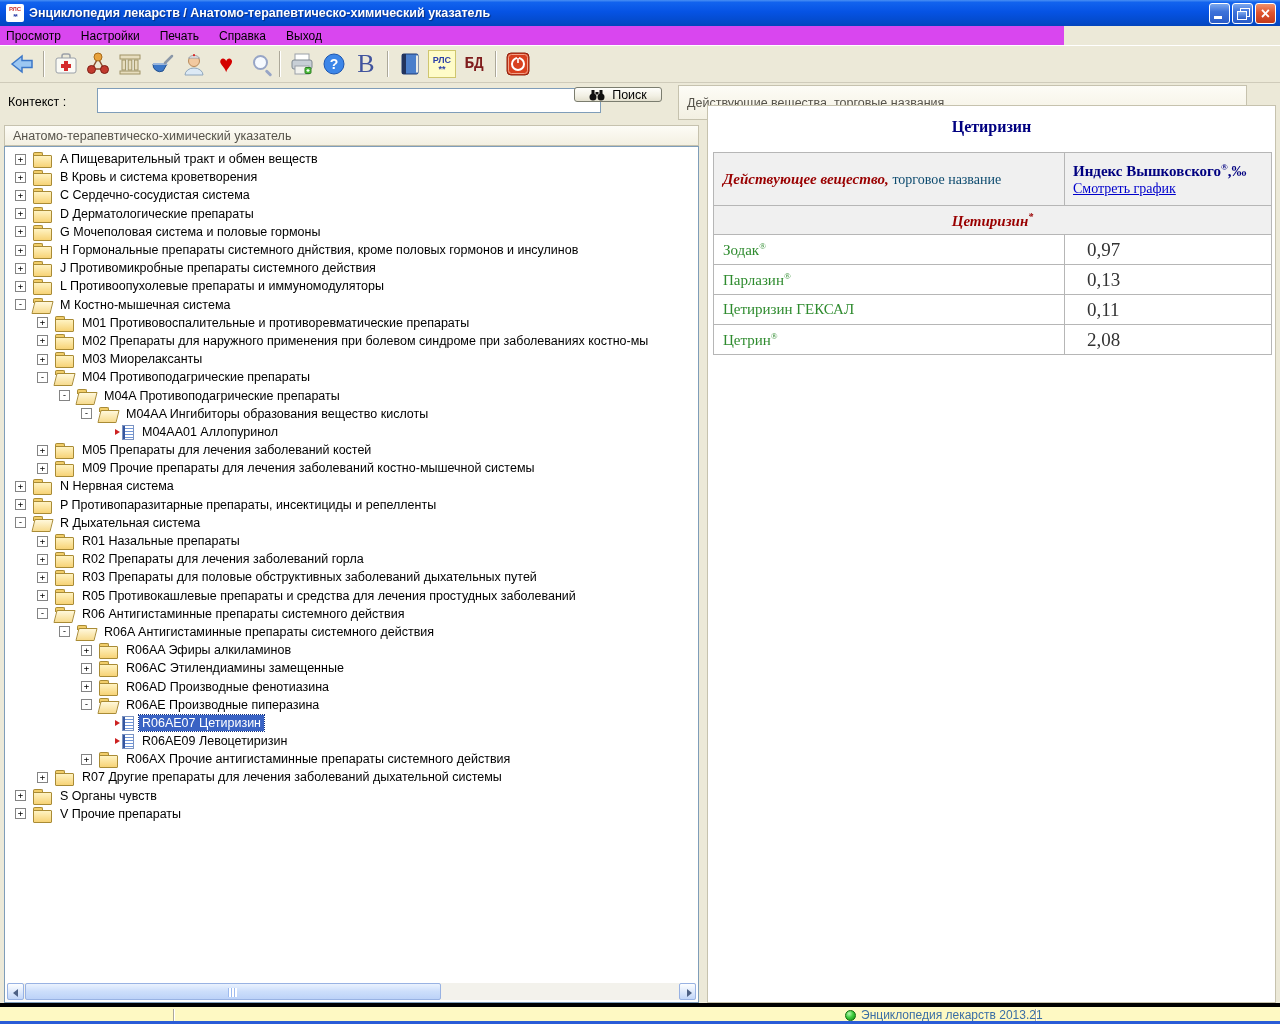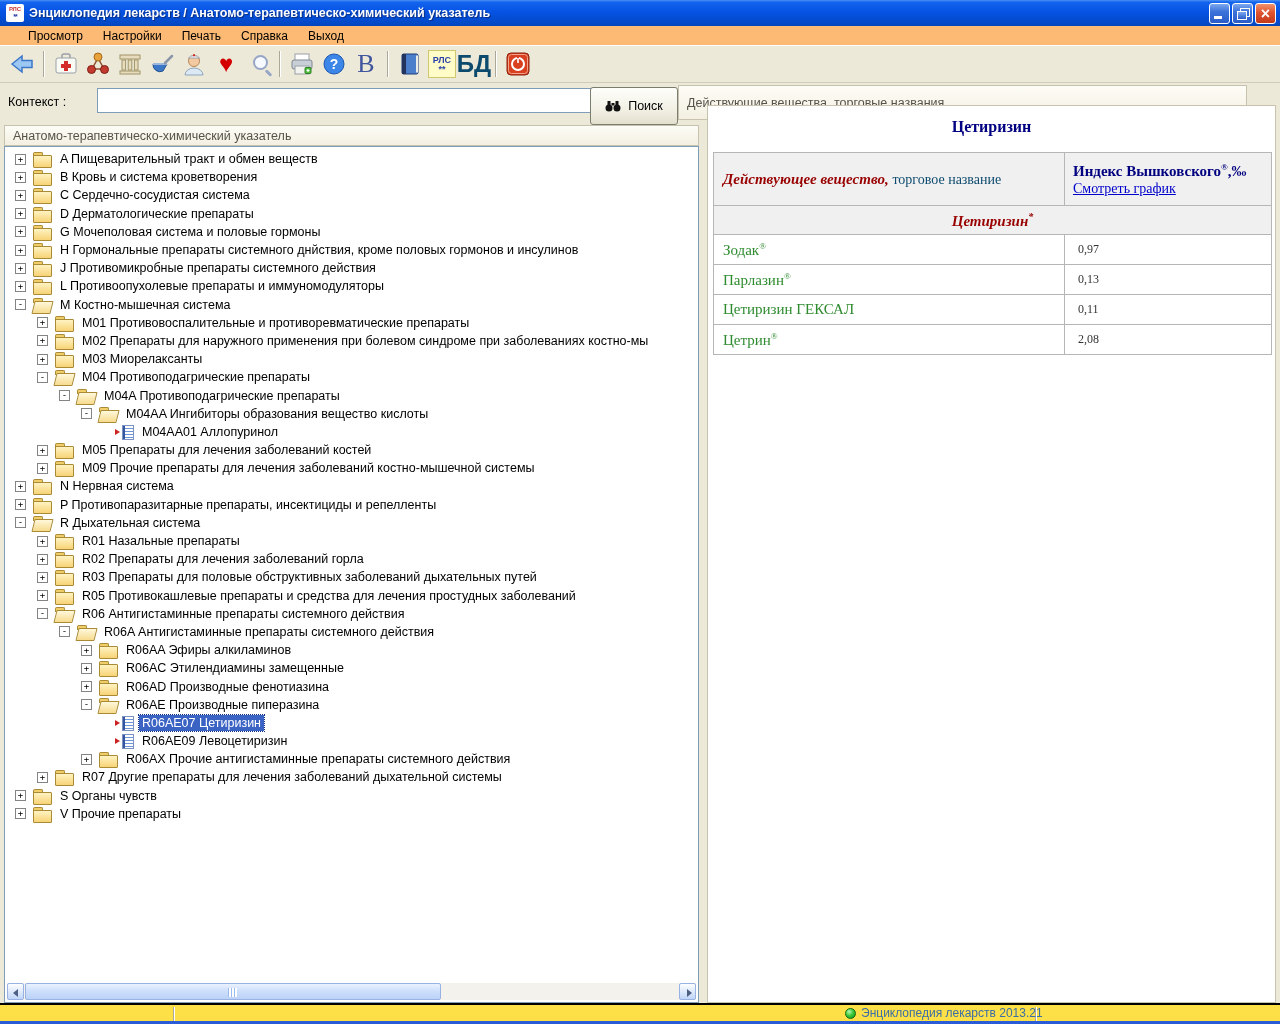--- a/index.html
+++ b/index.html
@@ -19,41 +19,41 @@
   .winbtns { margin-left:auto; display:flex; gap:2px; }
   .wbtn { width:21px; height:21px; border:1px solid #fff; border-radius:3px; position:relative;
     background:linear-gradient(180deg,#7CA8EE 0%,#3D72DA 40%,#2A5CC8 100%); }
   .wbtn.close { background:linear-gradient(180deg,#F0926C 0%,#E0552F 45%,#C33A1B 100%); }
   .wbtn.min::after { content:''; position:absolute; left:4px; bottom:4px; width:8px; height:3px; background:#fff; }
   .wbtn.restore::before { content:''; position:absolute; left:7px; top:4px; width:8px; height:7px; border:1.5px solid #fff; background:transparent; }
   .wbtn.restore::after  { content:''; position:absolute; left:4px; top:7px; width:8px; height:7px; border:1.5px solid #fff; background:linear-gradient(180deg,#7CA8EE,#2A5CC8); }
   .wbtn.close::after { content:'×'; position:absolute; left:0; top:-1px; width:100%; text-align:center; color:#fff; font-size:16px; font-weight:bold; line-height:21px; }
 
   
-  .menubar { left:0; top:26px; width:1280px; height:19px; background:#fdba74; display:flex; align-items:center; padding-left:22px; }
+  .menubar { left:0; top:26px; width:1064px; height:19px; background:#d946ef; display:flex; align-items:center; padding-left:0; }
   .menu-item { font-size:12px; color:#000; padding:2px 6px; margin-right:8px; cursor:default; }
 
   
   .toolbar { left:0; top:45px; width:1280px; height:38px; background:#ECE9D8;
     border-top:1px solid #FFFFFF; border-bottom:1px solid #CFCBBA; display:flex; align-items:center; padding-left:6px; }
   .tb-btn { width:32px; height:32px; display:flex; align-items:center; justify-content:center; }
   .tb-sep { width:2px; height:26px; margin:0 5px; border-left:1px solid #ACA899; border-right:1px solid #fff; }
   .glyph-heart { color:#D40000; font-size:24px; line-height:24px; }
   .glyph-v { font-family:"Liberation Serif","DejaVu Serif",serif; font-size:26px; color:#41549E; line-height:26px; }
-  .glyph-bd { font-family:Liberation Sans, sans-serif; font-size:24px; font-weight:bold; color:#0c4a6e; line-height:22px; }
+  .glyph-bd { font-family:Liberation Mono, monospace; font-size:16px; font-weight:bold; color:#7f1d1d; line-height:22px; }
   .rls-box { width:28px; height:28px; background:#FFFCC8; border:1px solid #CFC66E; display:flex; flex-direction:column; align-items:center; justify-content:center; }
   .rls-box .r1 { font-size:9px; font-weight:bold; color:#2B3FA8; line-height:10px; }
   .rls-box .r2 { font-size:9px; font-weight:bold; color:#2B3FA8; line-height:8px; letter-spacing:0px; }
   .mag { width:15px; height:15px; border:2px solid #97A5C6; border-radius:50%; background:#F6FAFF; position:relative; margin:-4px -4px 0 0; }
   .mag::after { content:''; position:absolute; width:3px; height:8px; background:#97A5C6; transform:rotate(-45deg); left:12px; top:12px; border-radius:2px; }
 
   
   .context-label { font-size:12.5px; color:#000; }
   .search-input { left:97px; top:88px; width:504px; height:25px; border:1px solid #7F9DB9; background:#fff; font-size:13px; padding:0 4px; }
-  .search-btn { left:590px; top:87px; width:88px; height:38px; border:1px solid #7B7D6F; border-radius:3px;
+  .search-btn { left:574px; top:87px; width:88px; height:15px; border:1px solid #7B7D6F; border-radius:3px;
     background:linear-gradient(180deg,#FEFEFB 0%,#F2F0E4 60%,#E3E0CF 100%);
     display:flex; align-items:center; justify-content:center; gap:7px; font-size:12.5px; color:#000; }
 
   
   .bar-header { background:linear-gradient(180deg,#FDFCF6 0%,#F3F0E2 100%); border:1px solid #C6C2AE; color:#55524A;
     font-size:12.5px; display:flex; align-items:center; padding-left:8px; }
   .tree-header { left:4px; top:125px; width:695px; height:21px; }
   .right-header { left:678px; top:85px; width:569px; height:35px; }
   .tree-panel { left:4px; top:146px; width:695px; height:857px; background:#fff; border:1px solid #7F9DB9; overflow:hidden; }
   .right-content { left:707px; top:105px; width:569px; height:898px; background:#fff; border:1px solid #C6C2AE; }
@@ -100,24 +100,24 @@
   .hdr-red { color:#990000; font-weight:bold; font-style:italic; }
   .hdr-green { color:#0c4a6e; font-size:14px; }
   .hdr-right { padding-left:8px; font-size:15px; }
   .idx-label { color:#000080; font-weight:bold; }
   .idx-label sup { font-size:9px; }
   .see-chart { color:#0000CC; text-decoration:underline; font-size:14px; }
   .grp-row td { background:#F0F0F0; height:29px; text-align:center; color:#990000; font-weight:bold; font-style:italic; font-size:15px; }
   .grp-row sup { font-size:10px; }
   .name-cell { height:30px; padding-left:9px; font-size:15px; color:#2E8B2E;margin-top:33px; }
   .name-cell sup { font-size:9px; }
-  .val-cell { padding-left:13px; font-size:12px; color:#333; }
-
-  
-  .statusbar { left:0; top:1003px; width:1280px; height:18px; background:#fde047; border-top:2px solid #000000; }
+  .val-cell { padding-left:22px; font-size:19px; color:#333; }
+
+  
+  .statusbar { left:0; top:1003px; width:1280px; height:18px; background:#fef9c3; border-top:4px solid #000000; }
   .st-sep { position:absolute; top:2px; height:14px; width:2px; border-left:1px solid #ACA899; border-right:1px solid #fff; }
   .st-status { position:absolute; left:845px; top:1px; display:flex; align-items:center; gap:5px; }
   .led { width:11px; height:11px; border-radius:50%; background:radial-gradient(circle at 35% 30%,#B8F7B0 0%,#3FCC3F 45%,#128A12 100%); border:1px solid #0E6B0E; }
   .st-text { font-size:12px; color:#3A6EA5; }
   .bottom-strip { left:0; top:1021px; width:1280px; height:3px; background:#2A5CD7; }
 
   svg { display:block; }
 </style>
 </head>
 <body>

